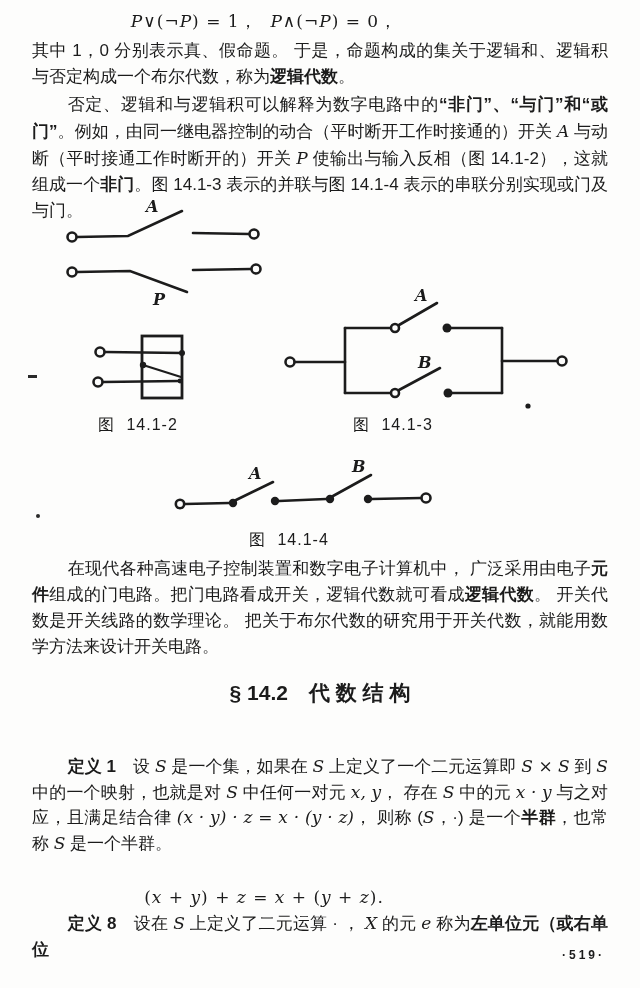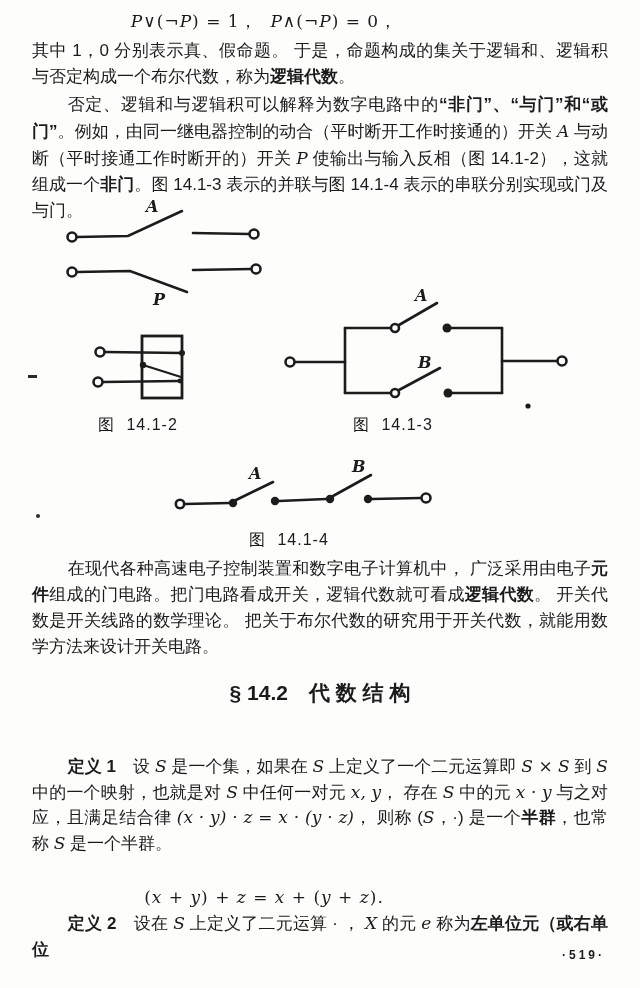--- a/index.html
+++ b/index.html
@@ -142,20 +142,20 @@
   <div class="block indent" style="top:556px;"><span class="seg">在现代各种高速电子控制装置和数字电子计算机中， 广泛采用由电子</span><span class="seg-b">元件</span><span class="seg">组成的门电路。把门电路看成开关，逻辑代数就可看成</span><span class="seg-b">逻辑代数</span><span class="seg">。 开关代数是开关线路的数学理论。 把关于布尔代数的研究用于开关代数，就能用数学方法来设计开关电路。</span></div>
 
   <div class="section-heading">§ 14.2　代 数 结 构</div>
 
 
   <div class="block indent" style="top:754px;line-height:25.5px;"><span class="seg-b">定义 1</span><span class="seg">　设 </span><span class="seg-i">S</span><span class="seg"> 是一个集，如果在 </span><span class="seg-i">S</span><span class="seg"> 上定义了一个二元运算即 </span><span class="seg-i">S × S</span><span class="seg"> 到 </span><span class="seg-i">S</span><span class="seg"> 中的一个映射，也就是对 </span><span class="seg-i">S</span><span class="seg"> 中任何一对元 </span><span class="seg-i">x, y</span><span class="seg">， 存在 </span><span class="seg-i">S</span><span class="seg"> 中的元 </span><span class="seg-i">x · y</span><span class="seg"> 与之对应，且满足结合律 </span><span class="seg-i">(x · y) · z = x · (y · z)</span><span class="seg">， 则称 (</span><span class="seg-i">S</span><span class="seg">，·) 是一个</span><span class="seg-b">半群</span><span class="seg">，也常称 </span><span class="seg-i">S</span><span class="seg"> 是一个半群。</span></div>
 
 
   <div class="formula" style="top:884px;"><span class="seg">(</span><span class="seg-i">x</span><span class="seg"> + </span><span class="seg-i">y</span><span class="seg">) + </span><span class="seg-i">z</span><span class="seg"> = </span><span class="seg-i">x</span><span class="seg"> + (</span><span class="seg-i">y</span><span class="seg"> + </span><span class="seg-i">z</span><span class="seg">).</span></div>
 
-  <div class="block indent" style="top:910px;"><span class="seg-b">定义 2</span><span class="seg">　设在 </span><span class="seg-i">S</span><span class="seg"> 上定义了二元运算 · ， </span><span class="seg-i">X</span><span class="seg"> 的元 </span><span class="seg-i">e</span><span class="seg"> 称为</span><span class="seg-b">左单位元（或右单位</span></div>
+  <div class="block indent" style="top:910px;"><span class="seg-b">定义 8</span><span class="seg">　设在 </span><span class="seg-i">S</span><span class="seg"> 上定义了二元运算 · ， </span><span class="seg-i">X</span><span class="seg"> 的元 </span><span class="seg-i">e</span><span class="seg"> 称为</span><span class="seg-b">左单位元（或右单位</span></div>
 
   <div class="page-number">·519·</div>
 
   <div class="artifact" style="left:28px;top:375px;width:9px;height:3px;"></div>
   <div class="artifact" style="left:36px;top:514px;width:4px;height:4px;border-radius:50%;"></div>
 
 </div>
 
 </body></html>

